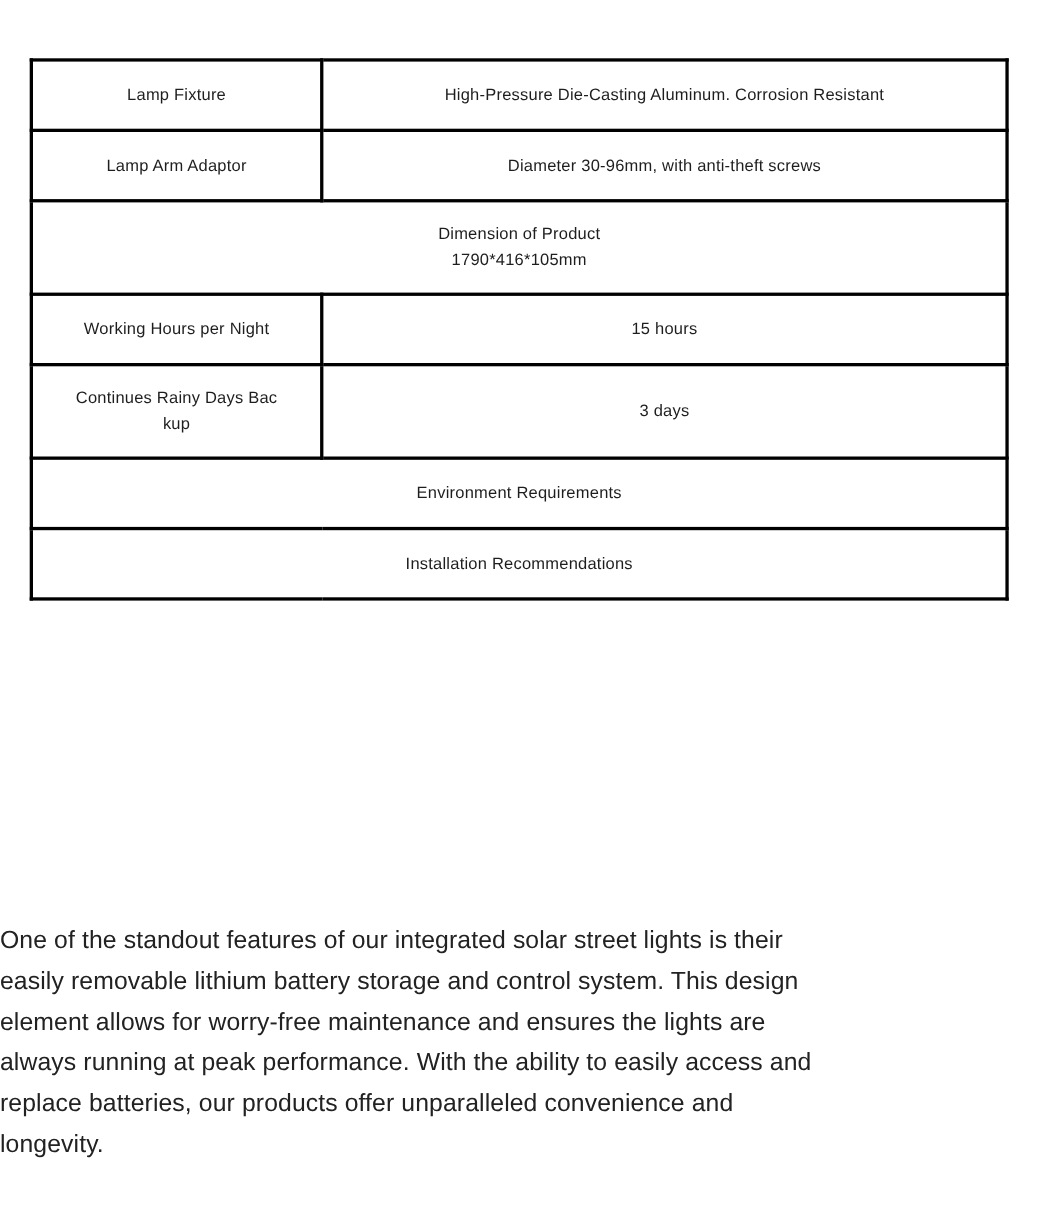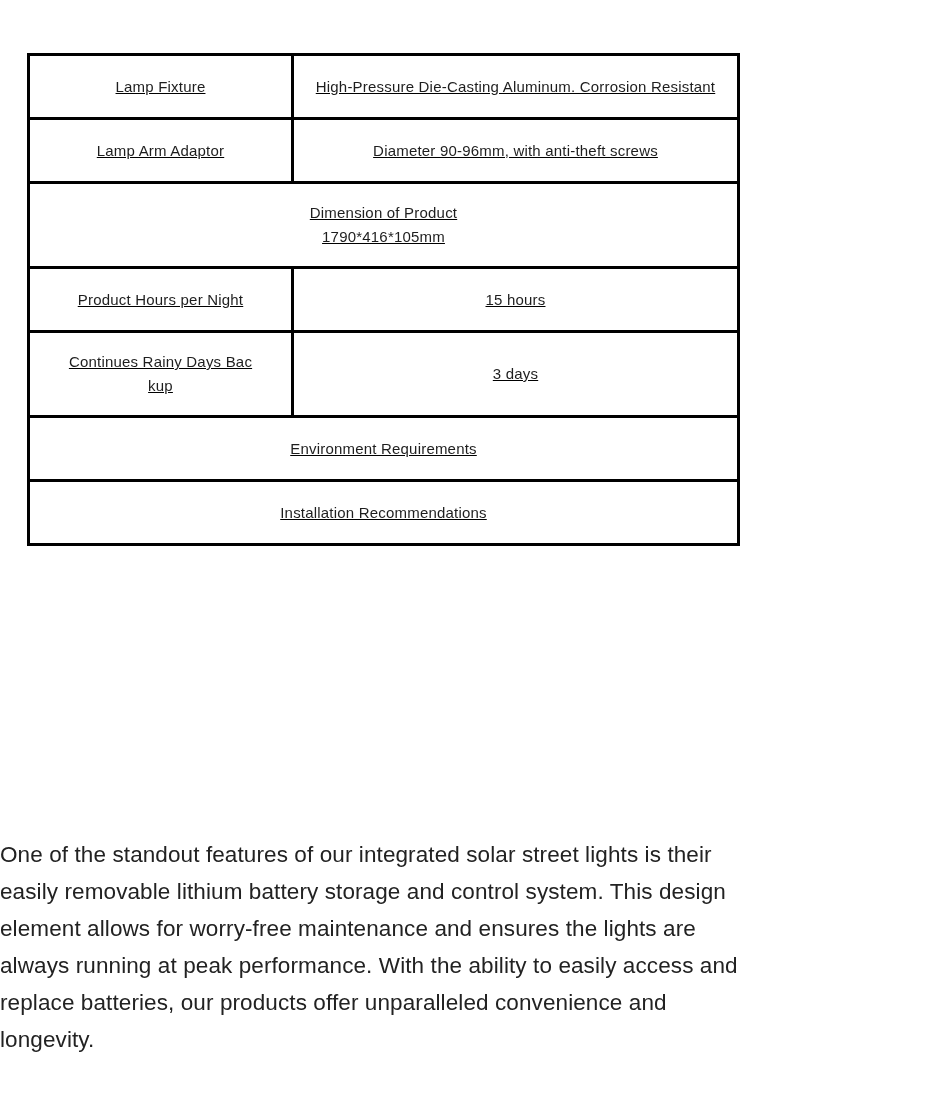--- a/index.html
+++ b/index.html
@@ -10,24 +10,23 @@
   body {
     width: 950px;
     height: 1102px;
     position: relative;
     font-family: "Liberation Sans", "DejaVu Sans", sans-serif;
   }
   table.spec-table {
     position: absolute;
     left: 27px;
     top: 53px;
-    width: 713px;
+    width: 890px;
     border-collapse: collapse;
     table-layout: fixed;
-    text-decoration: underline;
   }
   table.spec-table td {
     border: 3px solid #000000;
     text-align: center;
     vertical-align: middle;
     font-size: 15px;
     line-height: 24px;
     color: #1e1e1e;
     letter-spacing: 0.2px;
     white-space: pre-line;
@@ -59,28 +58,28 @@
     <col class="col-label">
     <col>
   </colgroup>
   <tbody>
     <tr>
       <td>Lamp Fixture</td>
       <td>High-Pressure Die-Casting Aluminum. Corrosion Resistant</td>
     </tr>
     <tr>
       <td>Lamp Arm Adaptor</td>
-      <td>Diameter 90-96mm, with anti-theft screws</td>
+      <td>Diameter 30-96mm, with anti-theft screws</td>
     </tr>
     <tr class="tall">
       <td colspan="2">Dimension of Product
 1790*416*105mm</td>
     </tr>
     <tr>
-      <td>Product Hours per Night</td>
+      <td>Working Hours per Night</td>
       <td>15 hours</td>
     </tr>
     <tr class="tall">
       <td>Continues Rainy Days Bac
 kup</td>
       <td>3 days</td>
     </tr>
     <tr>
       <td colspan="2">Environment Requirements</td>
     </tr>

